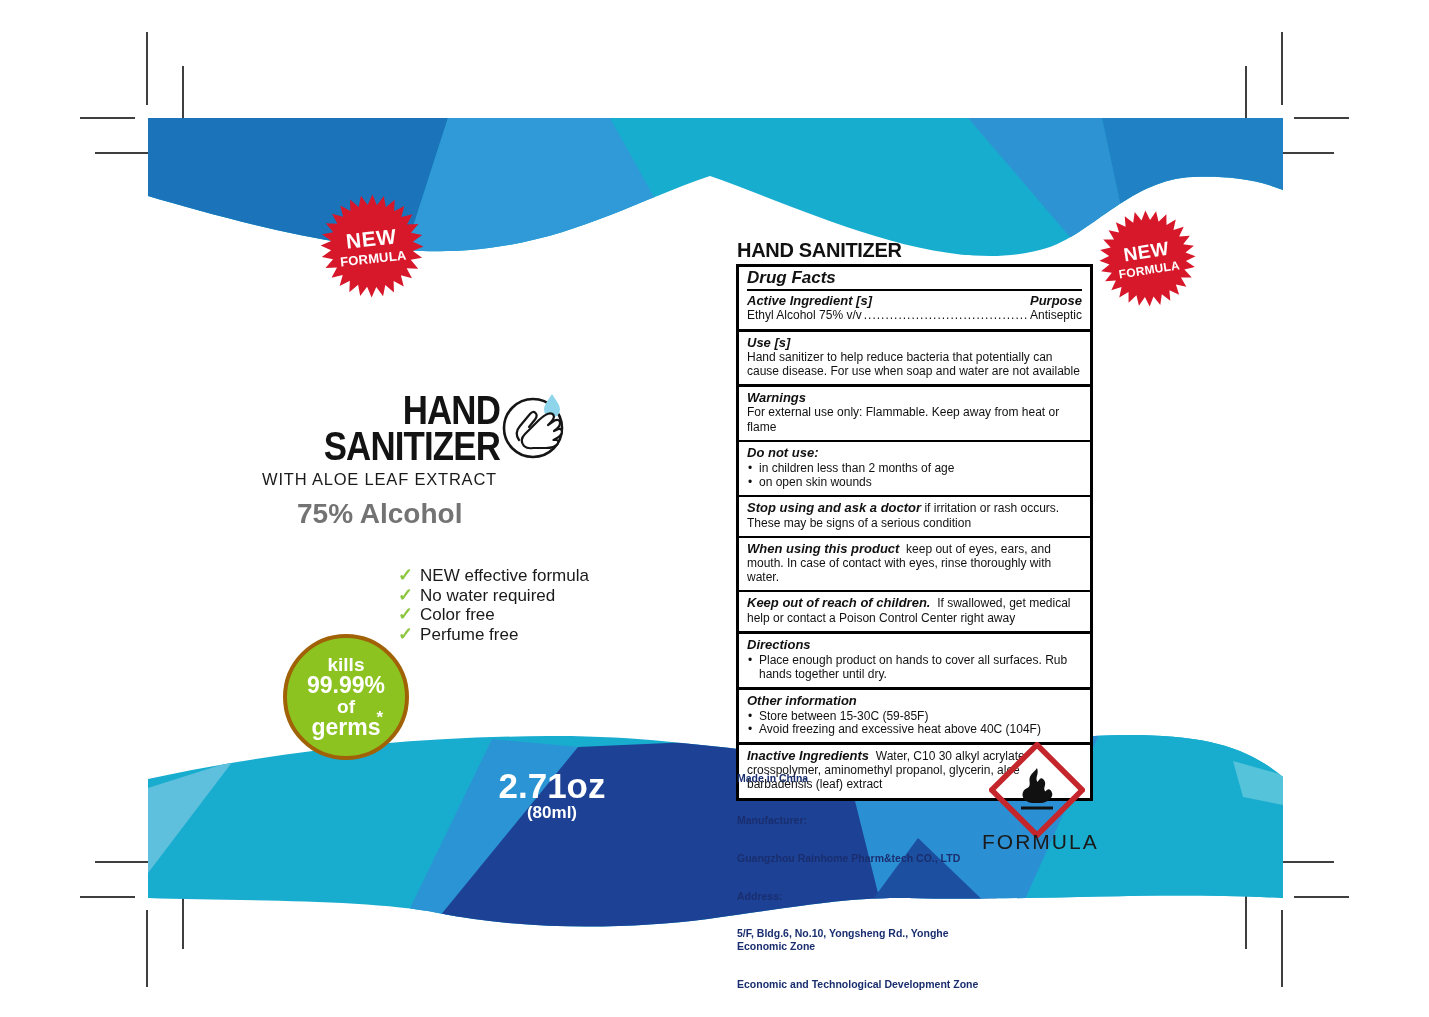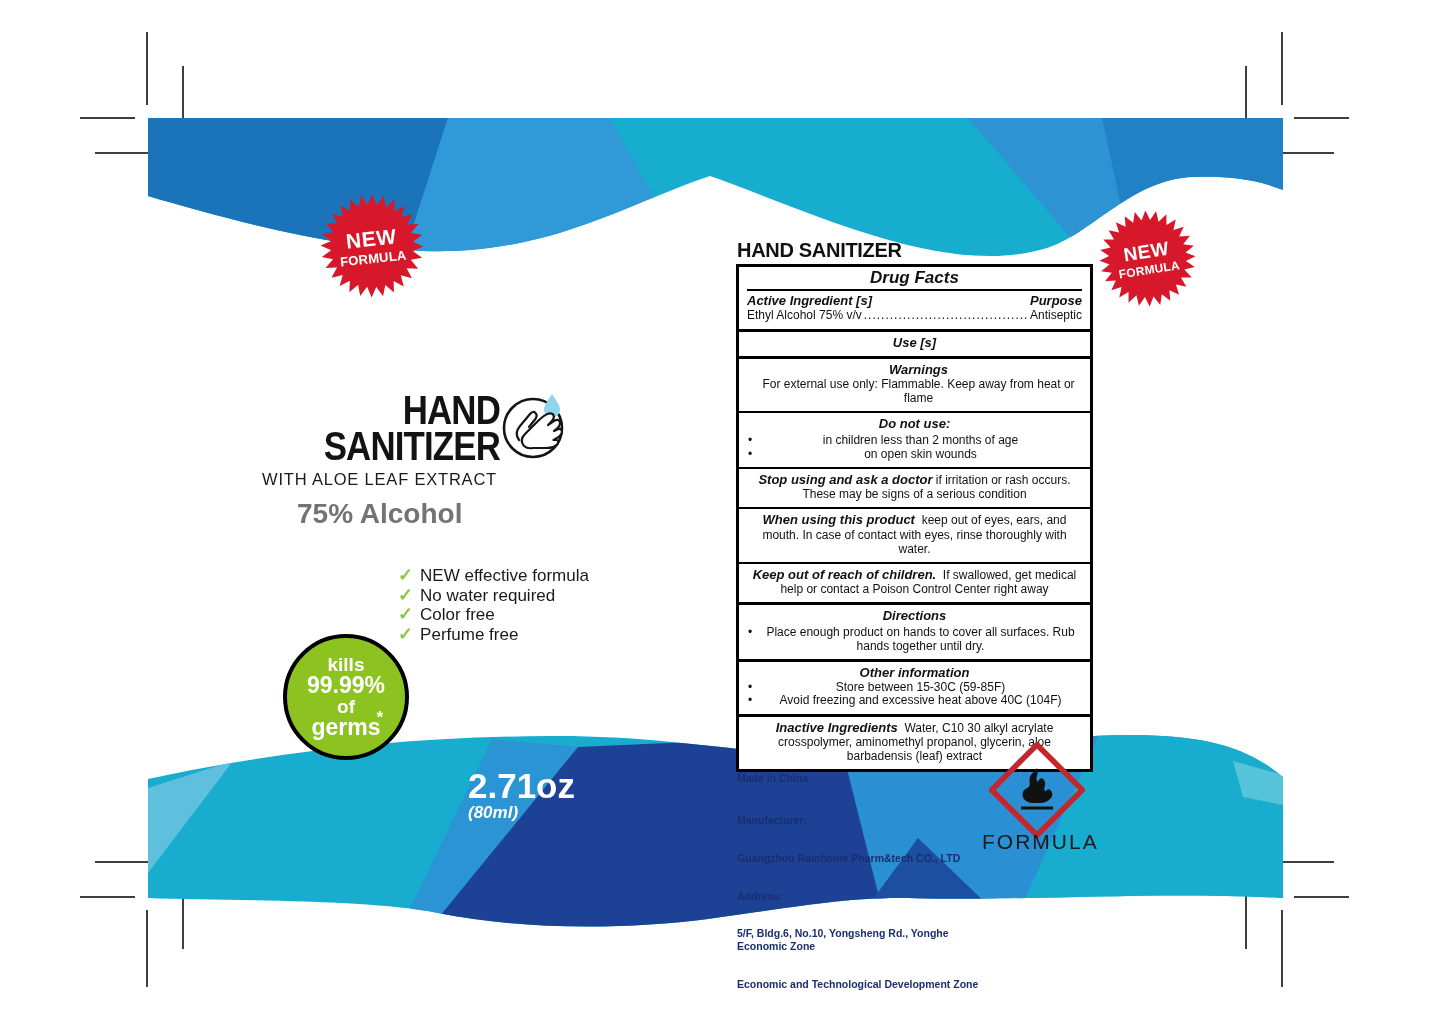--- a/index.html
+++ b/index.html
@@ -28,50 +28,50 @@
     font-weight:bold;color:#131313;font-size:41px;line-height:36px;letter-spacing:-1px;
     transform:scaleX(.85);transform-origin:100% 0;}
   .brand-sub{position:absolute;left:250px;top:470px;width:247px;text-align:right;
     font-size:16.5px;letter-spacing:.8px;color:#1a1a1a;}
   .brand-alcohol{position:absolute;left:297px;top:498px;font-size:28px;font-weight:bold;color:#737373;}
   .features{position:absolute;left:398px;top:566px;font-size:17px;line-height:19.5px;color:#1a1a1a;}
   .features .row{white-space:nowrap;}
   .features .check{color:var(--check-green);font-weight:bold;margin-right:7px;font-size:18px;}
 
   .kills-circle{position:absolute;left:283px;top:634px;width:126px;height:126px;border-radius:50%;
-    background:var(--accent-green);border:4px solid #000000;box-sizing:border-box;z-index:3;
+    background:var(--accent-green);border:4px solid #a16207;box-sizing:border-box;z-index:3;
     display:flex;flex-direction:column;align-items:center;justify-content:center;color:#fff;font-weight:bold;}
   .kills-circle .s{font-size:19px;line-height:19px;}
   .kills-circle .b{font-size:23px;line-height:23px;}
   .kills-circle .ast{position:absolute;right:22px;top:70px;font-size:17px;}
 
   .wash-icon{position:absolute;left:499px;top:388px;}
 
   
   .df-heading{position:absolute;left:737px;top:239px;font-size:20px;font-weight:bold;color:#111;letter-spacing:-.3px;}
   .df-panel{position:absolute;left:736px;top:264px;width:357px;border:3px solid #000;background:#fff;
-    box-sizing:border-box;color:#111;font-size:12px;line-height:14.2px;text-align:center;}
+    box-sizing:border-box;color:#111;font-size:12px;line-height:14.2px;}
   .df-sec{border-top:3px solid #000;padding:4px 8px 6px 8px;}
   .df-sec.first{border-top:none;}
   .df-sub{border-top:2px solid #000;padding:4px 8px 6px 8px;}
   .df-title{font-size:17px;font-weight:bold;font-style:italic;padding-bottom:4px;border-bottom:2px solid #000;margin:0 0 3px 0;}
   .df-h{font-weight:bold;font-style:italic;font-size:13px;}
   .df-flex{display:flex;justify-content:space-between;align-items:baseline;}
   .df-leader-row{display:flex;align-items:baseline;}
   .df-leader{flex:1;overflow:hidden;white-space:nowrap;letter-spacing:1px;margin:0 2px;}
   .df-ul{margin:1px 0 0 0;padding:0;list-style:none;}
   .df-ul li{position:relative;padding-left:12px;}
   .df-ul li::before{content:"\2022";position:absolute;left:1px;}
   .df-p{margin:0;}
   .tight{line-height:13.2px;}
 
   
-  .size-box{position:absolute;left:468px;top:768px;width:168px;text-align:left;color:#fff;z-index:2;}
+  .size-box{position:absolute;left:468px;top:768px;width:168px;text-align:center;color:#fff;z-index:2;}
   .size-box .oz{font-size:35px;font-weight:bold;line-height:36px;}
-  .size-box .ml{font-size:17px;font-weight:bold;line-height:18px;font-style:italic;}
+  .size-box .ml{font-size:17px;font-weight:bold;line-height:18px;}
 
   
   .mfg{position:absolute;left:737px;top:747px;width:245px;color:var(--mfg-text);
     font-size:10.5px;font-weight:bold;line-height:12.6px;white-space:pre-wrap;z-index:2;}
   .mfg .gap4{margin-top:4px;}
 
   
   .danger-svg{position:absolute;left:989px;top:742px;z-index:2;}
   .danger-label{position:absolute;left:982px;top:830px;width:110px;text-align:center;z-index:2;
     font-size:21px;letter-spacing:2px;color:#1a1a1a;}
@@ -199,20 +199,21 @@
       </div>
       <div class="df-leader-row">
         <span>Ethyl Alcohol 75% v/v</span>
         <span class="df-leader">....................................................................................................</span>
         <span>Antiseptic</span>
       </div>
     </div>
 
     <div class="df-sec">
       <div class="df-h">Use [s]</div>
+      <p class="df-p">Hand sanitizer to help reduce bacteria that potentially can cause disease. For use when soap and water are not available</p>
     </div>
 
     <div class="df-sec" style="padding:0">
       <div style="padding:4px 0 6px 8px">
         <div class="df-h">Warnings</div>
         <p class="df-p">For external use only: Flammable. Keep away from heat or flame</p>
       </div>
       <div class="df-sub">
         <div class="df-h">Do not use:</div>
         <ul class="df-ul">

